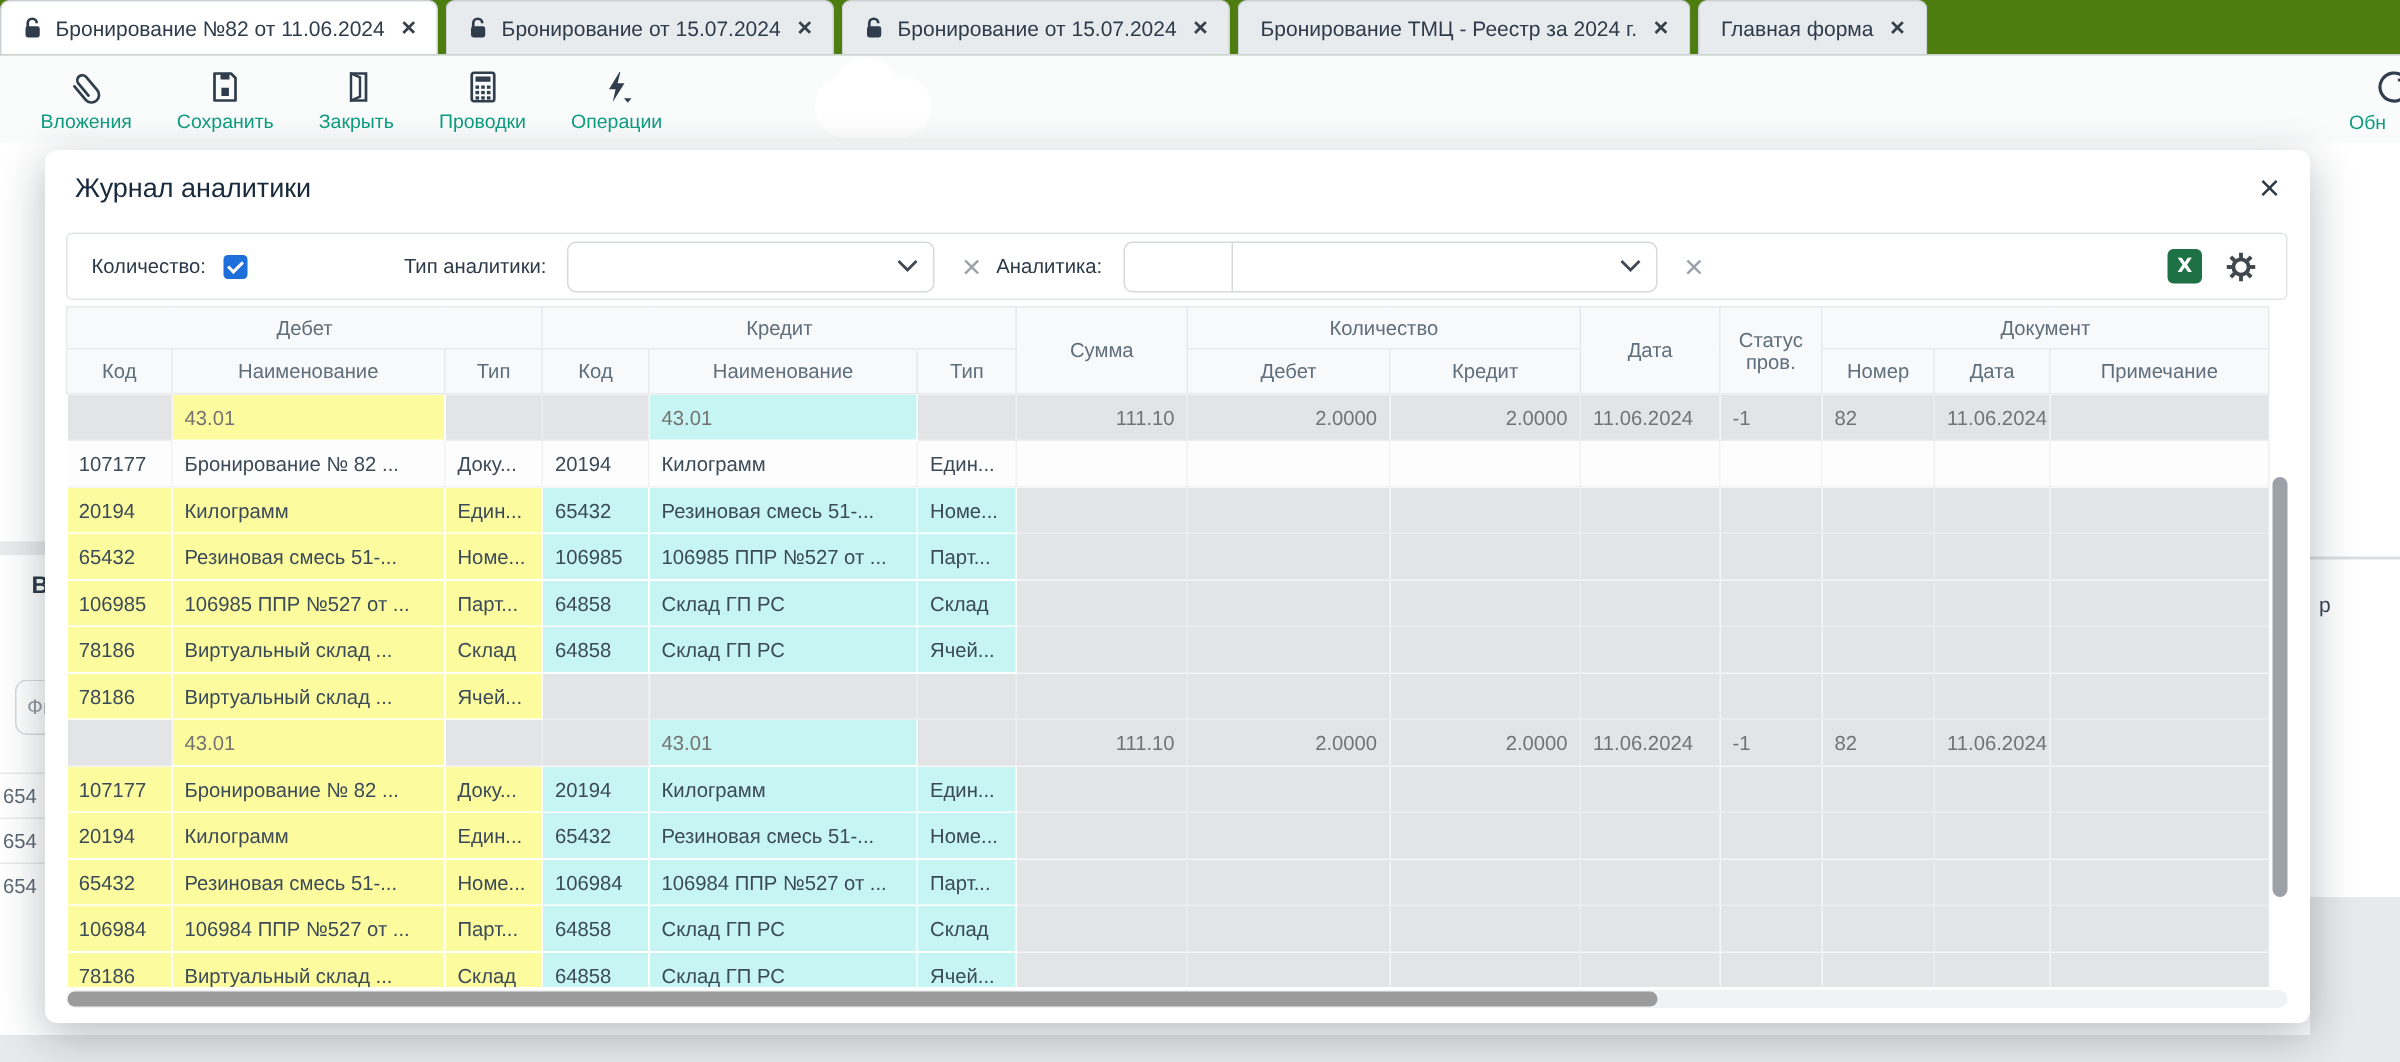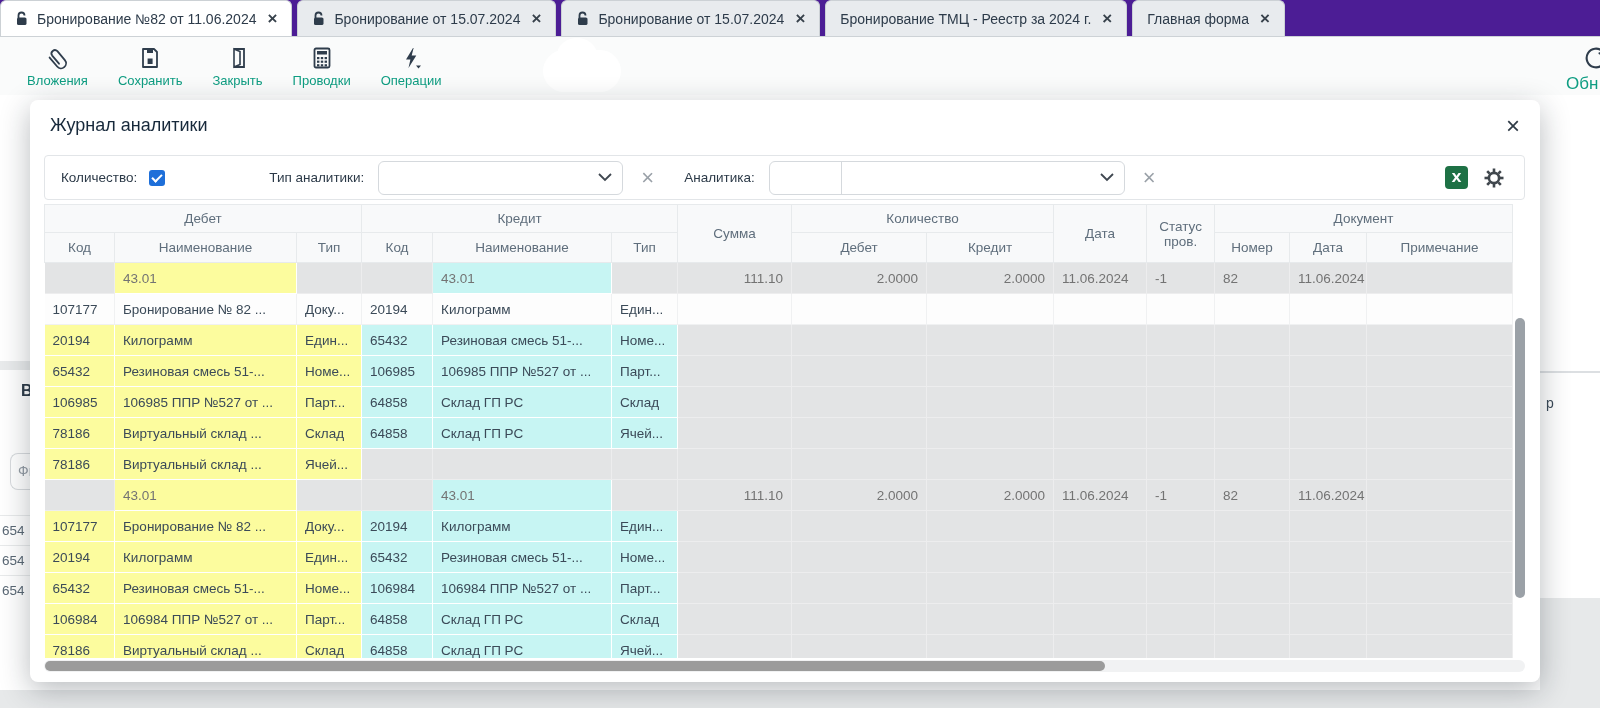--- a/index.html
+++ b/index.html
@@ -2,21 +2,21 @@
 <html><head>
 <meta charset="utf-8">
 <style>
   * { margin:0; padding:0; box-sizing:border-box; }
   html,body { width:1600px; height:708px; overflow:hidden;
     font-family:"Liberation Sans","DejaVu Sans",sans-serif; background:#fff; }
   .stage { position:relative; width:1600px; height:708px; }
 
   
   .tabbar { position:absolute; left:0; top:0; width:1600px; height:37px;
-    background:#4c1d95; border-bottom:1px solid #cdd2d6; display:flex; align-items:center; }
+    background:#4d7c0f; border-bottom:1px solid #cdd2d6; display:flex; align-items:center; }
   .tab { height:36px; display:flex; align-items:center; padding:0 14px;
     background:#e8ebee; border:1px solid #ccd1d5; border-bottom:none;
     border-radius:6px 6px 0 0; margin-right:5px; font-size:14px; color:#2d3b4a; cursor:default; }
   .tab.active { background:#fff; }
   .tab .lock { display:inline-flex; margin-right:9px; }
   .tab-close { margin-left:11px; font-size:17px; color:#37414b; line-height:1; font-weight:bold; }
 
   
   .toolbar { position:absolute; left:0; top:37px; width:1600px; height:58px; background:#fafbfb;
     display:flex; align-items:flex-start; padding-left:12px; }
@@ -24,21 +24,21 @@
     padding:0 15px; height:56px; cursor:pointer; }
   .tb-item .ic { height:27px; display:flex; align-items:flex-end; justify-content:center; }
   .tb-item .lbl { font-size:13px; color:#0e9d82; margin-top:3px; white-space:nowrap; }
   .cloud { position:absolute; left:543px; top:50px; width:78px; height:42px; background:#fff;
     border-radius:22px; }
   .cloud:before { content:""; position:absolute; left:14px; top:-12px; width:40px; height:34px;
     background:#fff; border-radius:50%; }
   .refresh { position:absolute; left:1566px; top:44px; width:80px; display:flex;
     flex-direction:column; align-items:flex-start; }
   .refresh .ic { margin-left:16px; }
-  .refresh .lbl { font-size:17px; color:#0e9d82; margin-top:2px; }
+  .refresh .lbl { font-size:13px; color:#0e9d82; margin-top:2px; }
 
   
   .bg-left { position:absolute; left:0; top:95px; width:30px; height:595px; background:#fff; overflow:hidden; }
   .bg-left .divider { position:absolute; left:0; top:266px; width:30px; height:9px; background:#e9ebec; }
   .bg-left .letter { position:absolute; left:21px; top:287px; font-size:16px; font-weight:bold; color:#2c3a48; }
   .bg-left .frag-input { position:absolute; left:10px; top:358px; width:26px; height:37px;
     border:1px solid #d8dbde; border-right:none; border-radius:8px 0 0 8px; background:#fff;
     color:#939ba4; font-size:14px; line-height:35px; padding-left:7px; overflow:hidden; }
   .bg-left .frag-row { position:absolute; left:0; width:30px; height:30px; border-top:1px solid #e8eaeb;
     font-size:13.5px; color:#5a6875; line-height:30px; padding-left:2px; overflow:hidden; }
@@ -245,21 +245,21 @@
       <div class="dd" style="width:245px; margin-left:14px">
         <span></span>
         <span class="chev">
           <svg width="14" height="9" viewBox="0 0 14 9">
               <path d="M1 1l6 6 6-6" fill="none" stroke="#3f4750" stroke-width="1.8"></path>
             </svg>
         </span>
       </div>
       <span class="clear-x" style="margin-left:18px">×</span>
 
-      <span class="flabel" style="margin-left:30px">Аналитика:</span>
+      <span class="flabel" style="margin-left:10px">Аналитика:</span>
       <div class="dd" style="width:356px; margin-left:14px">
         <span class="combo-seg"></span>
         <span style="padding-left:8px"></span>
         <span class="chev">
           <svg width="14" height="9" viewBox="0 0 14 9">
               <path d="M1 1l6 6 6-6" fill="none" stroke="#3f4750" stroke-width="1.8"></path>
             </svg>
         </span>
       </div>
       <span class="clear-x" style="margin-left:18px">×</span>

